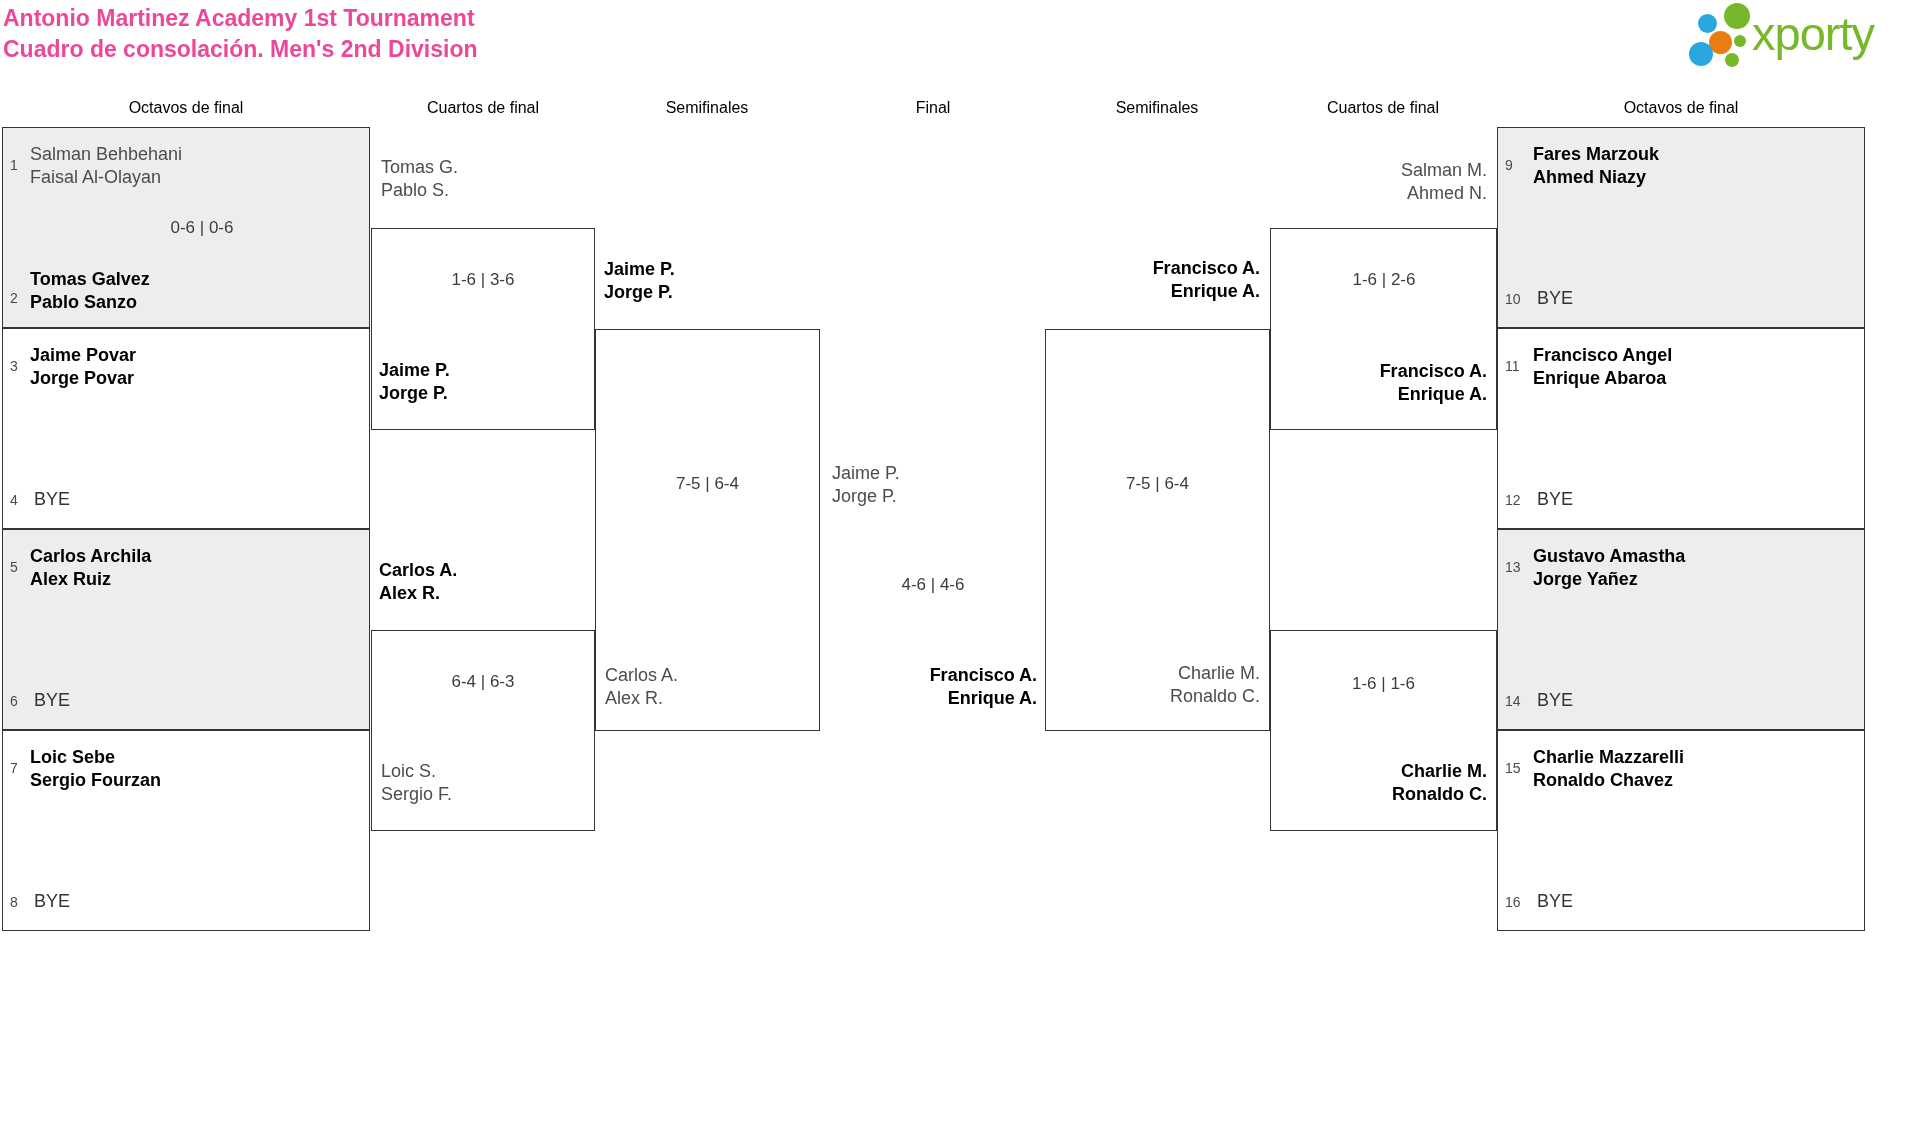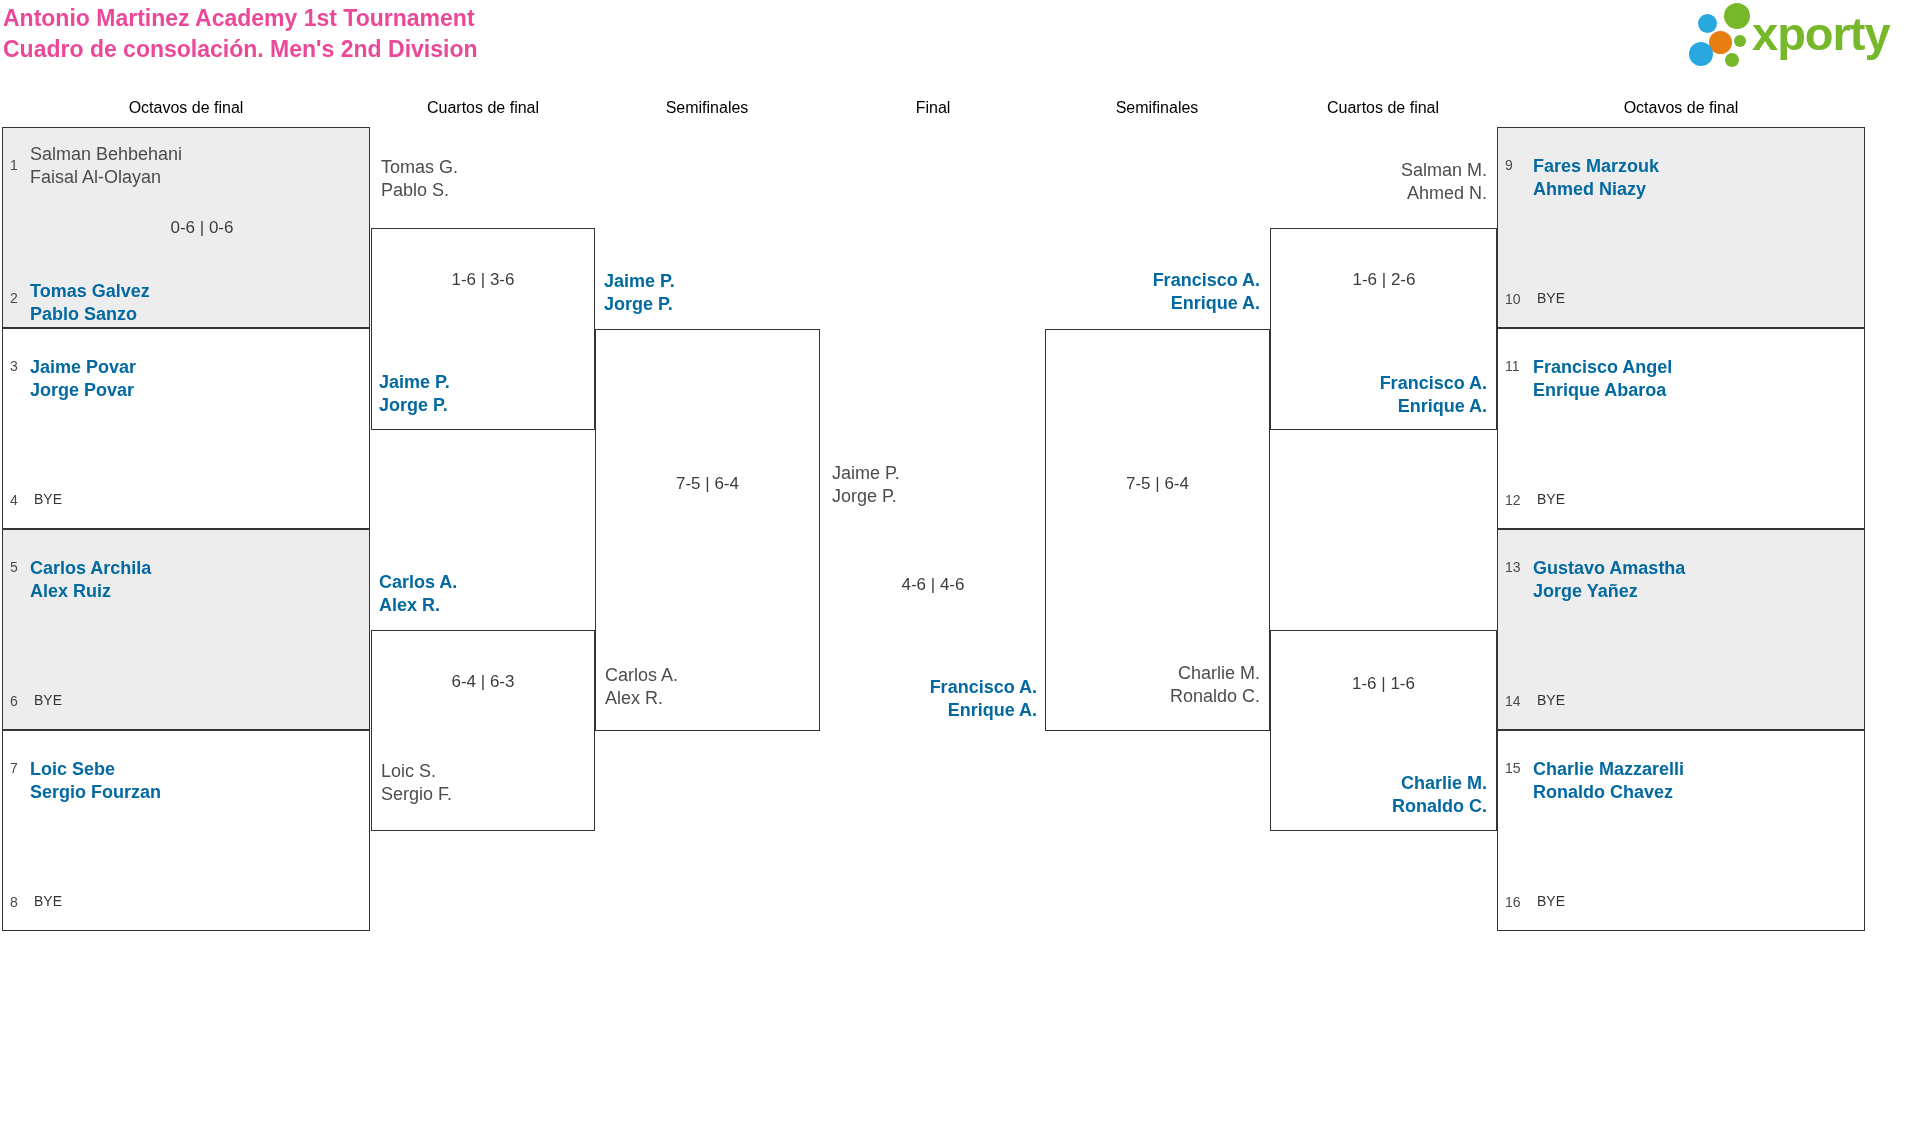--- a/index.html
+++ b/index.html
@@ -4,28 +4,28 @@
 <style>
   html,body{margin:0;padding:0;background:#ffffff;}
   #page{position:relative;width:1920px;height:1133px;background:#ffffff;overflow:hidden;
         font-family:"Liberation Sans","DejaVu Sans",sans-serif;color:#111;}
   .title{position:absolute;left:3px;top:3px;font-size:23px;line-height:31px;font-weight:700;color:#ec4899;}
   .hdr{position:absolute;top:99px;width:220px;text-align:center;font-size:16px;font-weight:500;color:#000;}
   .box{position:absolute;border:1px solid #343434;box-sizing:border-box;background:#ffffff;}
   .box.fill{background:#ededed;}
   .seed{position:absolute;font-size:14px;line-height:20px;color:#4a4a4a;}
   .team{position:absolute;font-size:18px;line-height:23px;white-space:nowrap;}
-  .team.w{font-weight:700;color:#0369a1;margin-top:12px;}
+  .team.w{font-weight:700;color:#000000;}
   .team.l{font-weight:400;color:#4d4d4d;}
-  .bye{position:absolute;font-size:14px;line-height:22px;color:#333;}
+  .bye{position:absolute;font-size:18px;line-height:22px;color:#333;}
   .score{position:absolute;font-size:17px;line-height:20px;color:#3c3c3c;text-align:center;}
   .ra{text-align:right;}
   
   .dot{position:absolute;border-radius:50%;}
-  .logotext{position:absolute;left:1752px;top:8px;font-size:47px;line-height:52px;font-weight:700;
+  .logotext{position:absolute;left:1752px;top:8px;font-size:47px;line-height:52px;font-weight:400;
             letter-spacing:-1px;color:#76b82a;}
 </style>
 </head>
 <body>
 
 <div id="page">
 
   <div class="title">
     <div>Antonio Martinez Academy 1st Tournament</div>
     <div>Cuadro de consolación. Men's 2nd Division</div>

